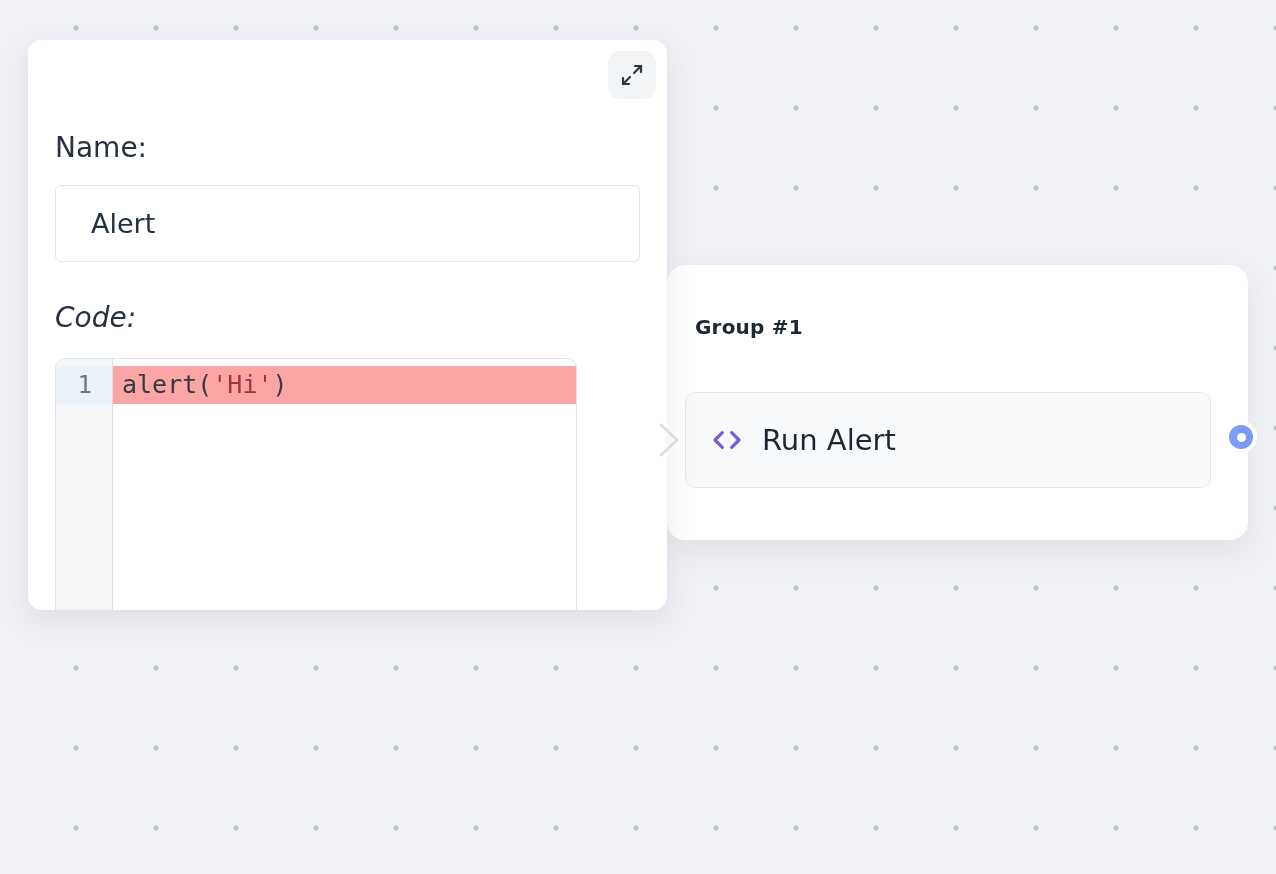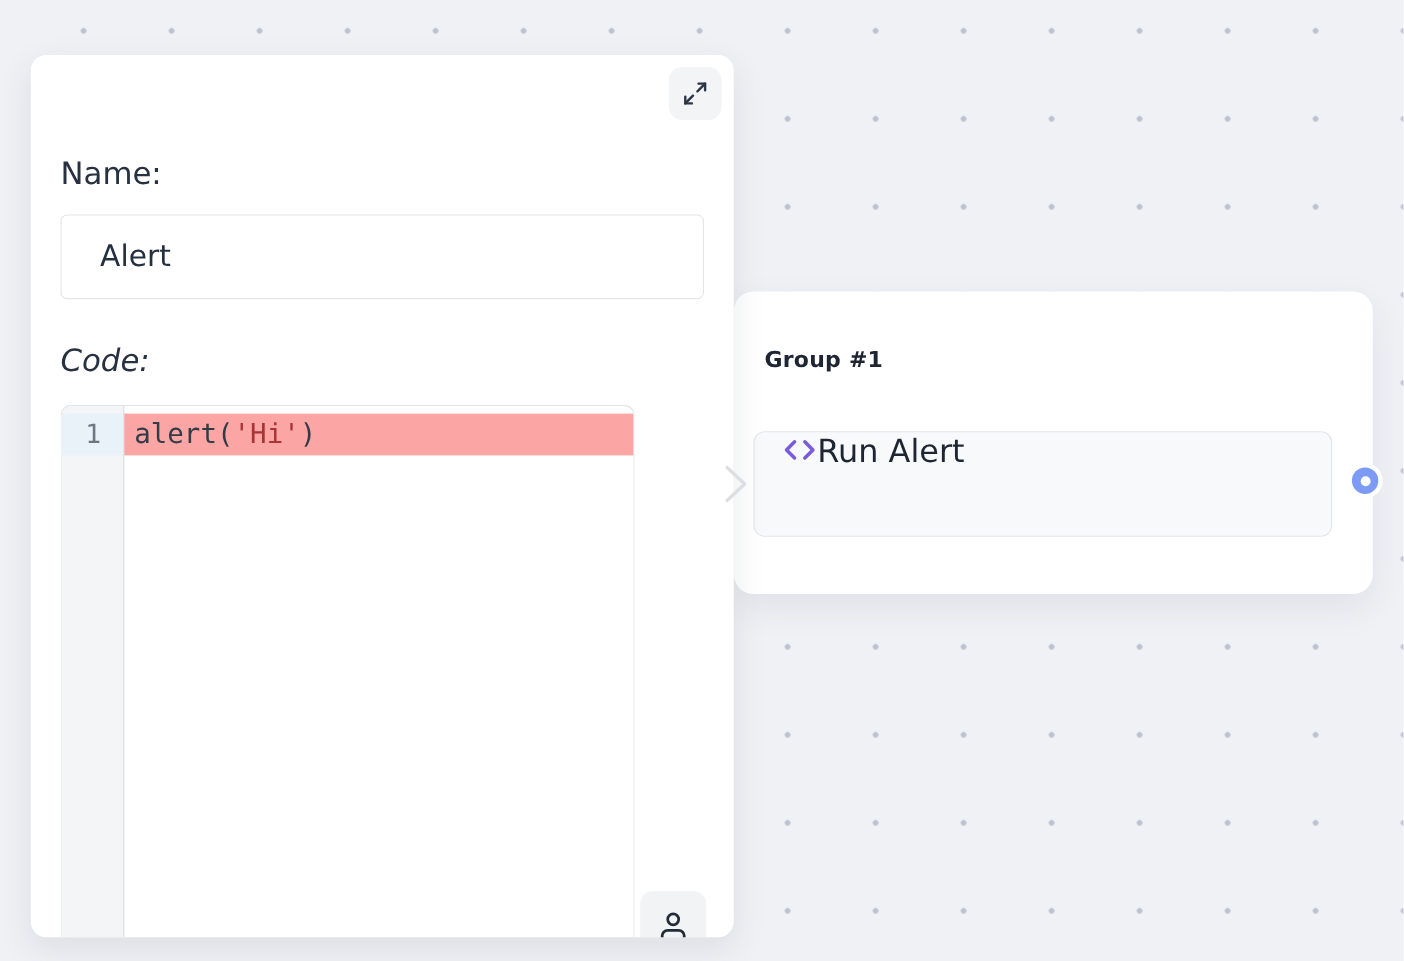--- a/index.html
+++ b/index.html
@@ -40,21 +40,23 @@
     letter-spacing: 0.2px;
   }
   .node {
     position: absolute;
     left: 18px; top: 127px;
     width: 526px; height: 96px;
     background: #f8f9fb;
     border: 1px solid #e3e5ea;
     border-radius: 10px;
     display: flex;
+    align-items: center;
     padding-left: 25px;
+    gap: 19px;
     cursor: pointer;
   }
   .node-label {
     font-size: 29px;
     color: #1e2633;
   }
   .out-handle {
     position: absolute;
     left: 562px; top: 160px;
     width: 24px; height: 24px;
@@ -75,22 +77,22 @@
   .in-chevron {
     position: absolute;
     left: 656px; top: 420px;
     z-index: 4;
     pointer-events: none;
   }
 
   
   .panel {
     position: absolute;
-    left: 28px; top: 50px;
-    width: 639px; height: 802px;
+    left: 28px; top: 40px;
+    width: 639px; height: 570px;
     background: #ffffff;
     border-radius: 14px;
     box-shadow: 0 10px 30px rgba(45,55,75,0.10);
     z-index: 3;
     overflow: hidden;
   }
   .expand-btn {
     position: absolute;
     left: 580px; top: 11px;
     width: 48px; height: 48px;

